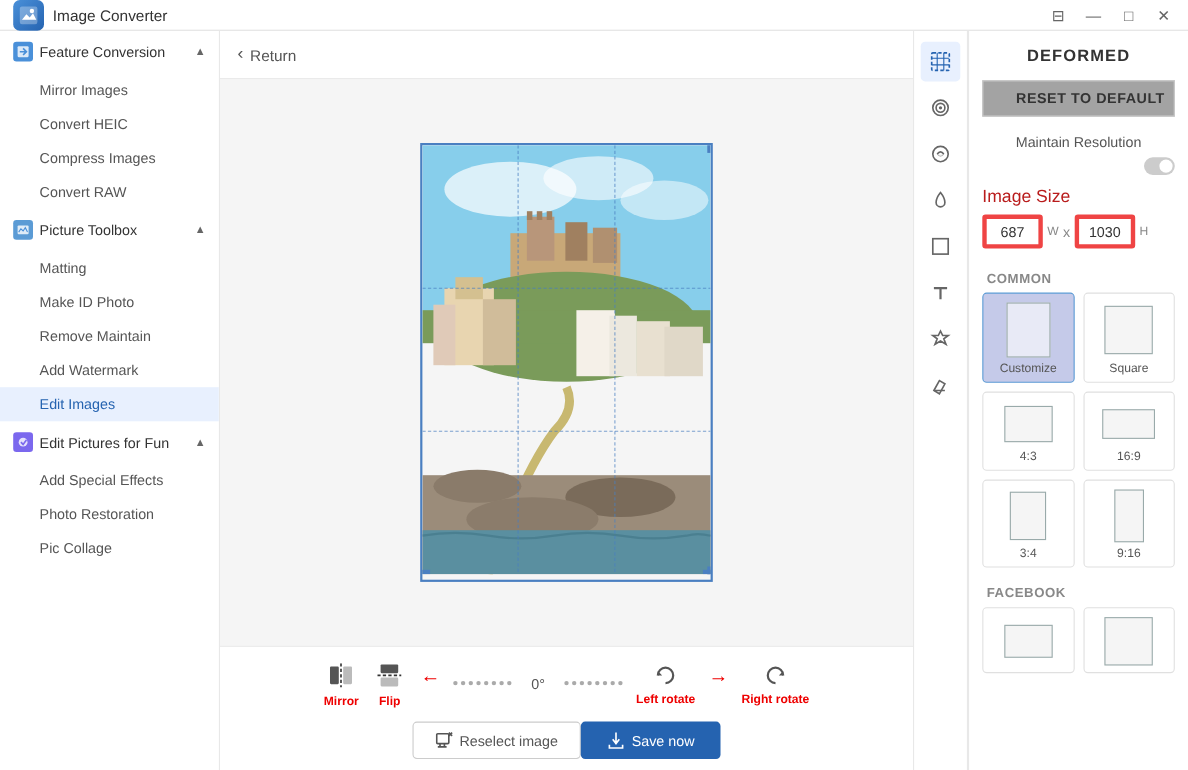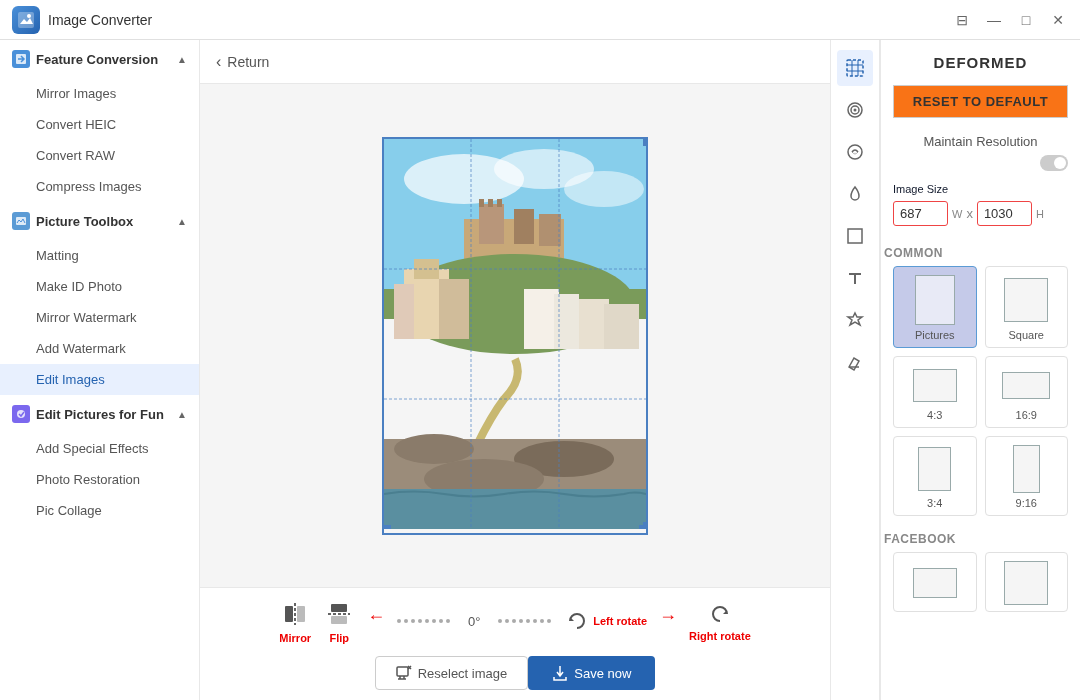--- a/index.html
+++ b/index.html
@@ -1,20 +1,20 @@
 <!DOCTYPE html>
 <html><head>
   <meta charset="utf-8">
   <style>
     * { margin: 0; padding: 0; box-sizing: border-box; }
     body { font-family: 'Segoe UI', Arial, sans-serif; width: 1080px; height: 700px; overflow: hidden; display: flex; flex-direction: column; background: #f0f0f0; }
 
     
     .title-bar {
-      height: 40px;
+      height: 28px;
       background: #fff;
       display: flex;
       align-items: center;
       padding: 0 12px;
       border-bottom: 1px solid #e0e0e0;
       flex-shrink: 0;
     }
     .title-bar-logo {
       width: 28px; height: 28px;
       background: linear-gradient(135deg, #4a90d9, #2563b0);
@@ -40,21 +40,21 @@
       background: #fff;
       border-right: 1px solid #e8e8e8;
       overflow-y: auto;
       flex-shrink: 0;
     }
     .sidebar-section-header {
       display: flex;
       align-items: center;
       padding: 10px 12px;
       font-size: 13px;
-      font-weight: 700;
+      font-weight: 400;
       color: #333;
       cursor: pointer;
       justify-content: center;
     }
     .sidebar-section-header .section-icon {
       width: 18px; height: 18px; margin-right: 6px;
       background: #4a90d9;
       border-radius: 3px;
       display: flex; align-items: center; justify-content: center;
       flex-shrink: 0;
@@ -210,27 +210,27 @@
       font-size: 15px;
       font-weight: 600;
       color: #333;
       padding: 14px;
       letter-spacing: 1px;
     }
     .right-panel-reset {
       margin: 0 12px 12px;
       padding: 8px;
       border: 1px solid #ccc;
-      background: #f97316;
+      background: #a3a3a3;
       font-size: 13px;
       font-weight: 600;
       color: #333;
       letter-spacing: 0.5px;
       cursor: pointer;
-      text-align: center;
+      text-align: right;
     }
 
     .resolution-row {
       display: flex;
       align-items: center;
       padding: 4px 12px 8px;
       gap: 6px;
       font-size: 13px;
       color: #555;
       flex-direction: column;
@@ -250,48 +250,49 @@
       background: #fff;
       border-radius: 50%;
       top: 2px; right: 2px;
       transition: left 0.2s;
     }
 
     .image-size-section {
       padding: 4px 12px 12px;
     }
     .image-size-label {
-      font-size: 11px;
-      color: #0f172a;
+      font-size: 16px;
+      color: #b91c1c;
       margin-bottom: 6px;
     }
     .image-size-inputs {
       display: flex;
       align-items: center;
       gap: 4px;
     }
     .size-input {
       width: 55px;
       padding: 4px 6px;
-      border: 1px solid #ef4444;
+      border: 4px solid #ef4444;
       border-radius: 3px;
       font-size: 13px;
       color: #333;
+      text-align: center;
     }
     .size-label {
       font-size: 11px;
       color: #888;
     }
     .size-x { font-size: 13px; color: #888; }
 
     .section-label {
       font-size: 12px;
       font-weight: 700;
       color: #888;
-      padding: 8px 3px 6px;
+      padding: 8px 16px 6px;
       letter-spacing: 0.5px;
     }
 
     .preset-grid {
       display: grid;
       grid-template-columns: 1fr 1fr;
       gap: 8px;
       padding: 0 12px;
     }
     .preset-item {
@@ -389,36 +390,36 @@
         <svg width="12" height="12" viewBox="0 0 12 12" fill="none">
           <rect x="1" y="1" width="10" height="10" rx="1" fill="white" opacity="0.8"></rect>
           <path d="M3 6h6M6 3l3 3-3 3" stroke="#4a90d9" stroke-width="1.5"></path>
         </svg>
       </div>
       <span>Feature Conversion</span>
       <span class="chevron">▲</span>
     </div>
     <div class="sidebar-item">Mirror Images</div>
     <div class="sidebar-item">Convert HEIC</div>
+    <div class="sidebar-item">Compress Images</div>
     <div class="sidebar-item">Convert RAW</div>
-    <div class="sidebar-item">Compress Images</div>
 
     <div class="sidebar-section-header">
       <div class="section-icon" style="background:#5b9bd5;">
         <svg width="12" height="12" viewBox="0 0 12 12" fill="none">
           <rect x="1" y="2" width="10" height="8" rx="1" fill="white" opacity="0.8"></rect>
           <path d="M2 8l2-3 2 2 2-3 2 4" stroke="#4a90d9" stroke-width="1"></path>
         </svg>
       </div>
       <span>Picture Toolbox</span>
       <span class="chevron">▲</span>
     </div>
     <div class="sidebar-item">Matting</div>
     <div class="sidebar-item">Make ID Photo</div>
-    <div class="sidebar-item">Mirror Watermark</div>
+    <div class="sidebar-item">Remove Maintain</div>
     <div class="sidebar-item">Add Watermark</div>
     <div class="sidebar-item active">Edit Images</div>
 
     <div class="sidebar-section-header">
       <div class="section-icon" style="background:#7b68ee;">
         <svg width="12" height="12" viewBox="0 0 12 12" fill="none">
           <circle cx="6" cy="6" r="4" fill="white" opacity="0.8"></circle>
           <path d="M4 6 L6 8 L9 4" stroke="#7b68ee" stroke-width="1.5"></path>
         </svg>
       </div>
@@ -545,21 +546,21 @@
           <div class="rot-dot"></div>
             <div class="rot-dot"></div>
             <div class="rot-dot"></div>
           <div class="rot-dot"></div>
             <div class="rot-dot"></div>
             <div class="rot-dot"></div>
           <div class="rot-dot"></div>
             <div class="rot-dot"></div>
         </div>
 
-        <div style="display:flex;flex-direction:row;align-items:center;gap:2px;">
+        <div style="display:flex;flex-direction:column;align-items:center;gap:2px;">
           <div class="rotate-btn">
 
             <svg width="24" height="24" viewBox="0 0 24 24" fill="none">
               <path d="M5 12 A7 7 0 1 1 12 19" stroke="#555" stroke-width="2" fill="none"></path>
               <polyline points="5,8 5,12 9,12" fill="#555"></polyline>
             </svg>
           </div>
           <span style="font-size:11px;color:#e00;font-weight:700;white-space:nowrap;">Left rotate</span>
         </div>
 
@@ -677,21 +678,21 @@
       </div>
     </div>
 
     <div class="section-label">COMMON</div>
     <div class="preset-grid">
 
       <div class="preset-item selected">
         <div class="preset-thumb">
           <div class="preset-custom-box"></div>
         </div>
-        <span class="preset-name">Pictures</span>
+        <span class="preset-name">Customize</span>
       </div>
 
       <div class="preset-item">
         <div class="preset-thumb">
           <div class="preset-square-box"></div>
         </div>
         <span class="preset-name">Square</span>
       </div>
 
       <div class="preset-item">

